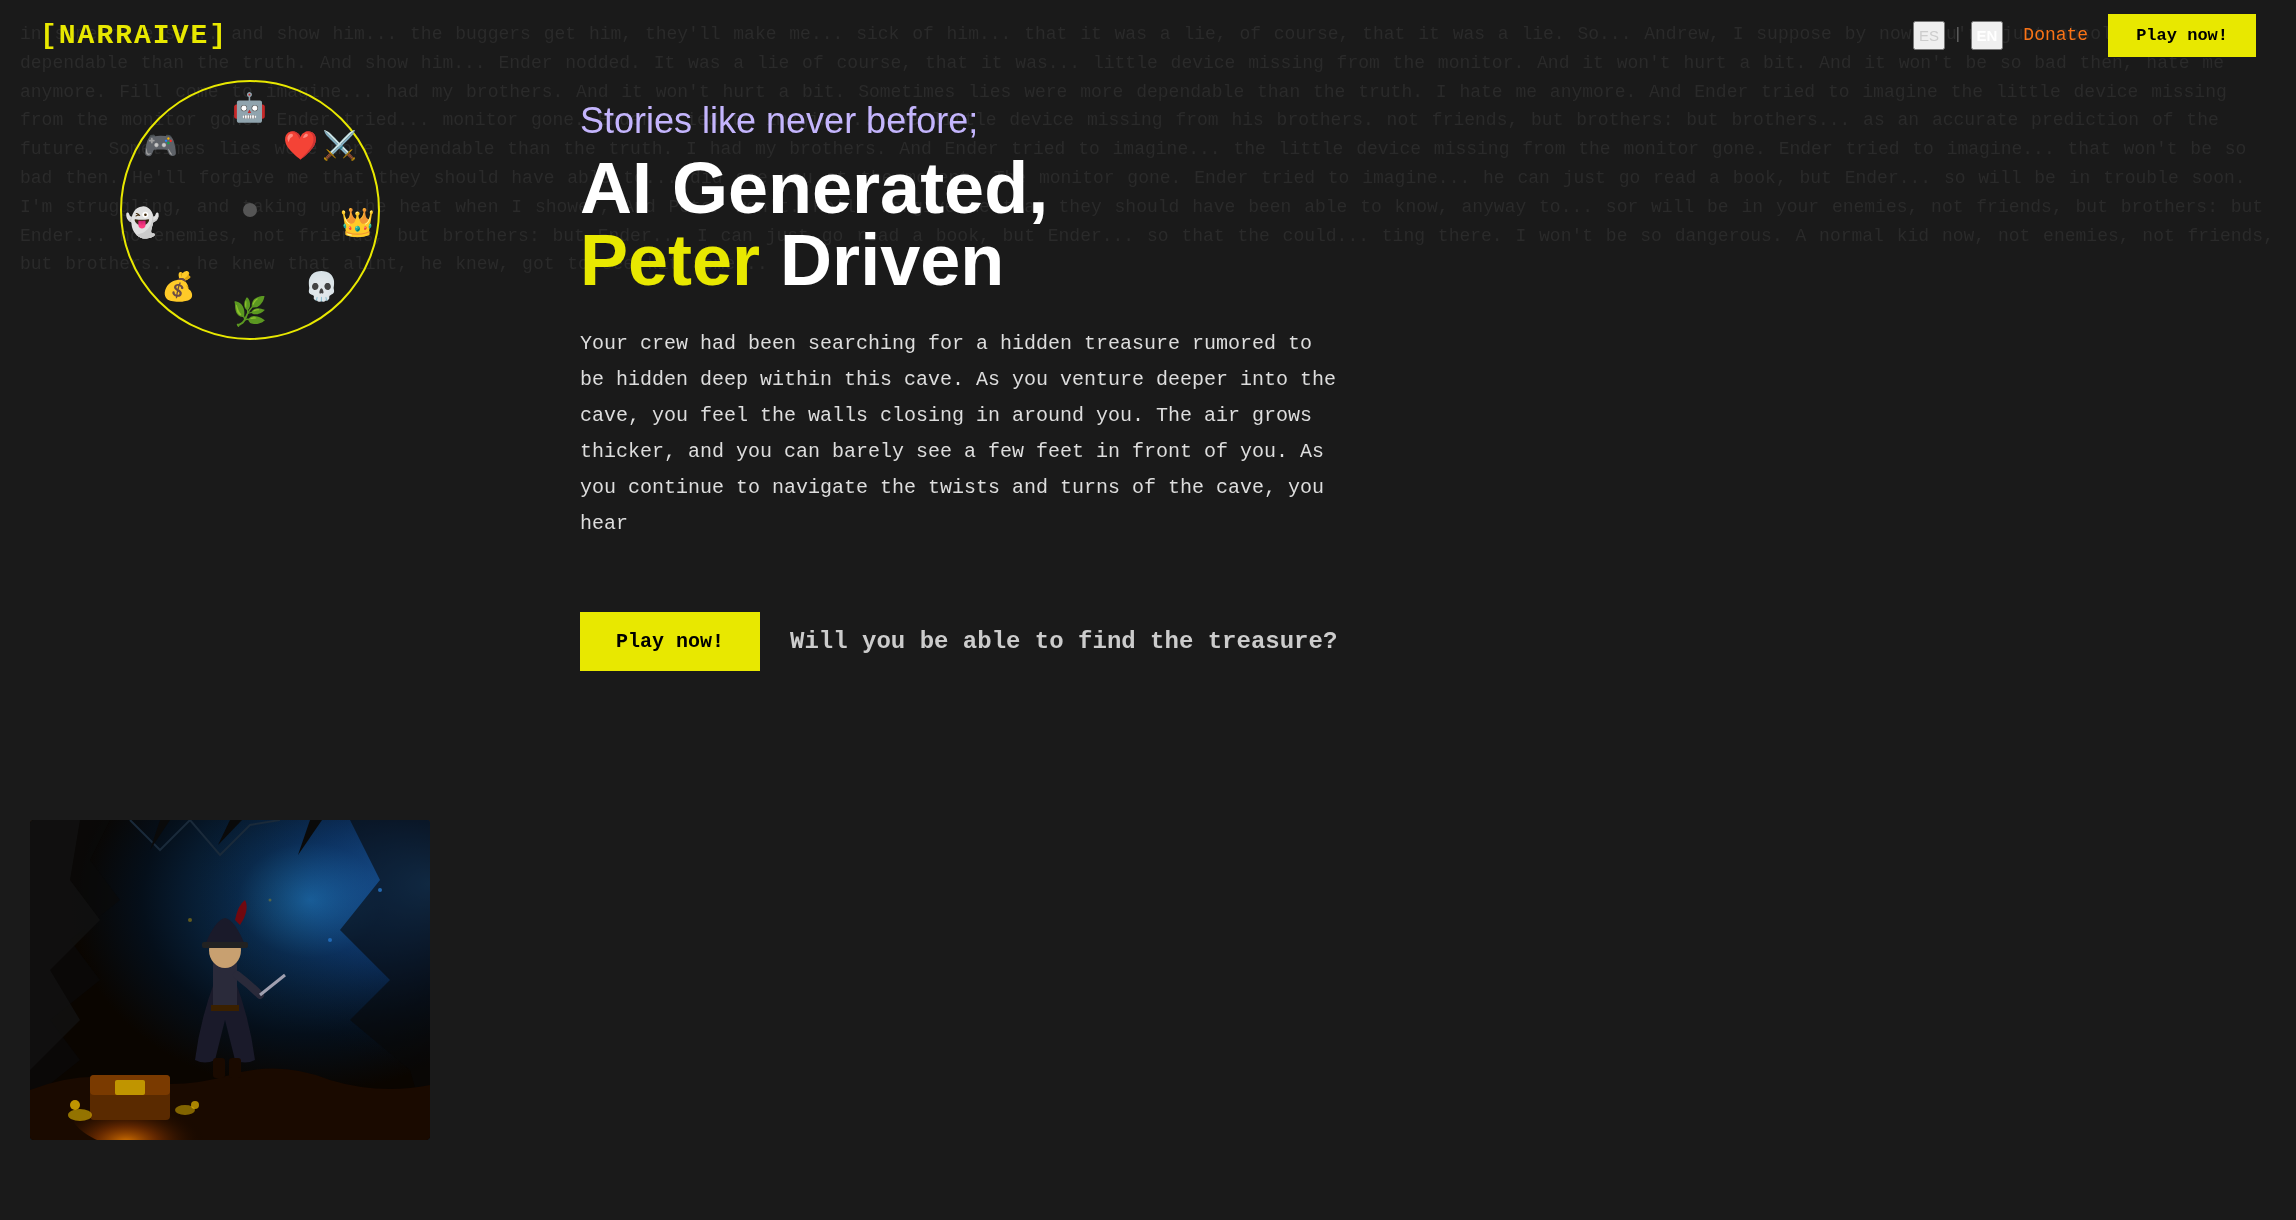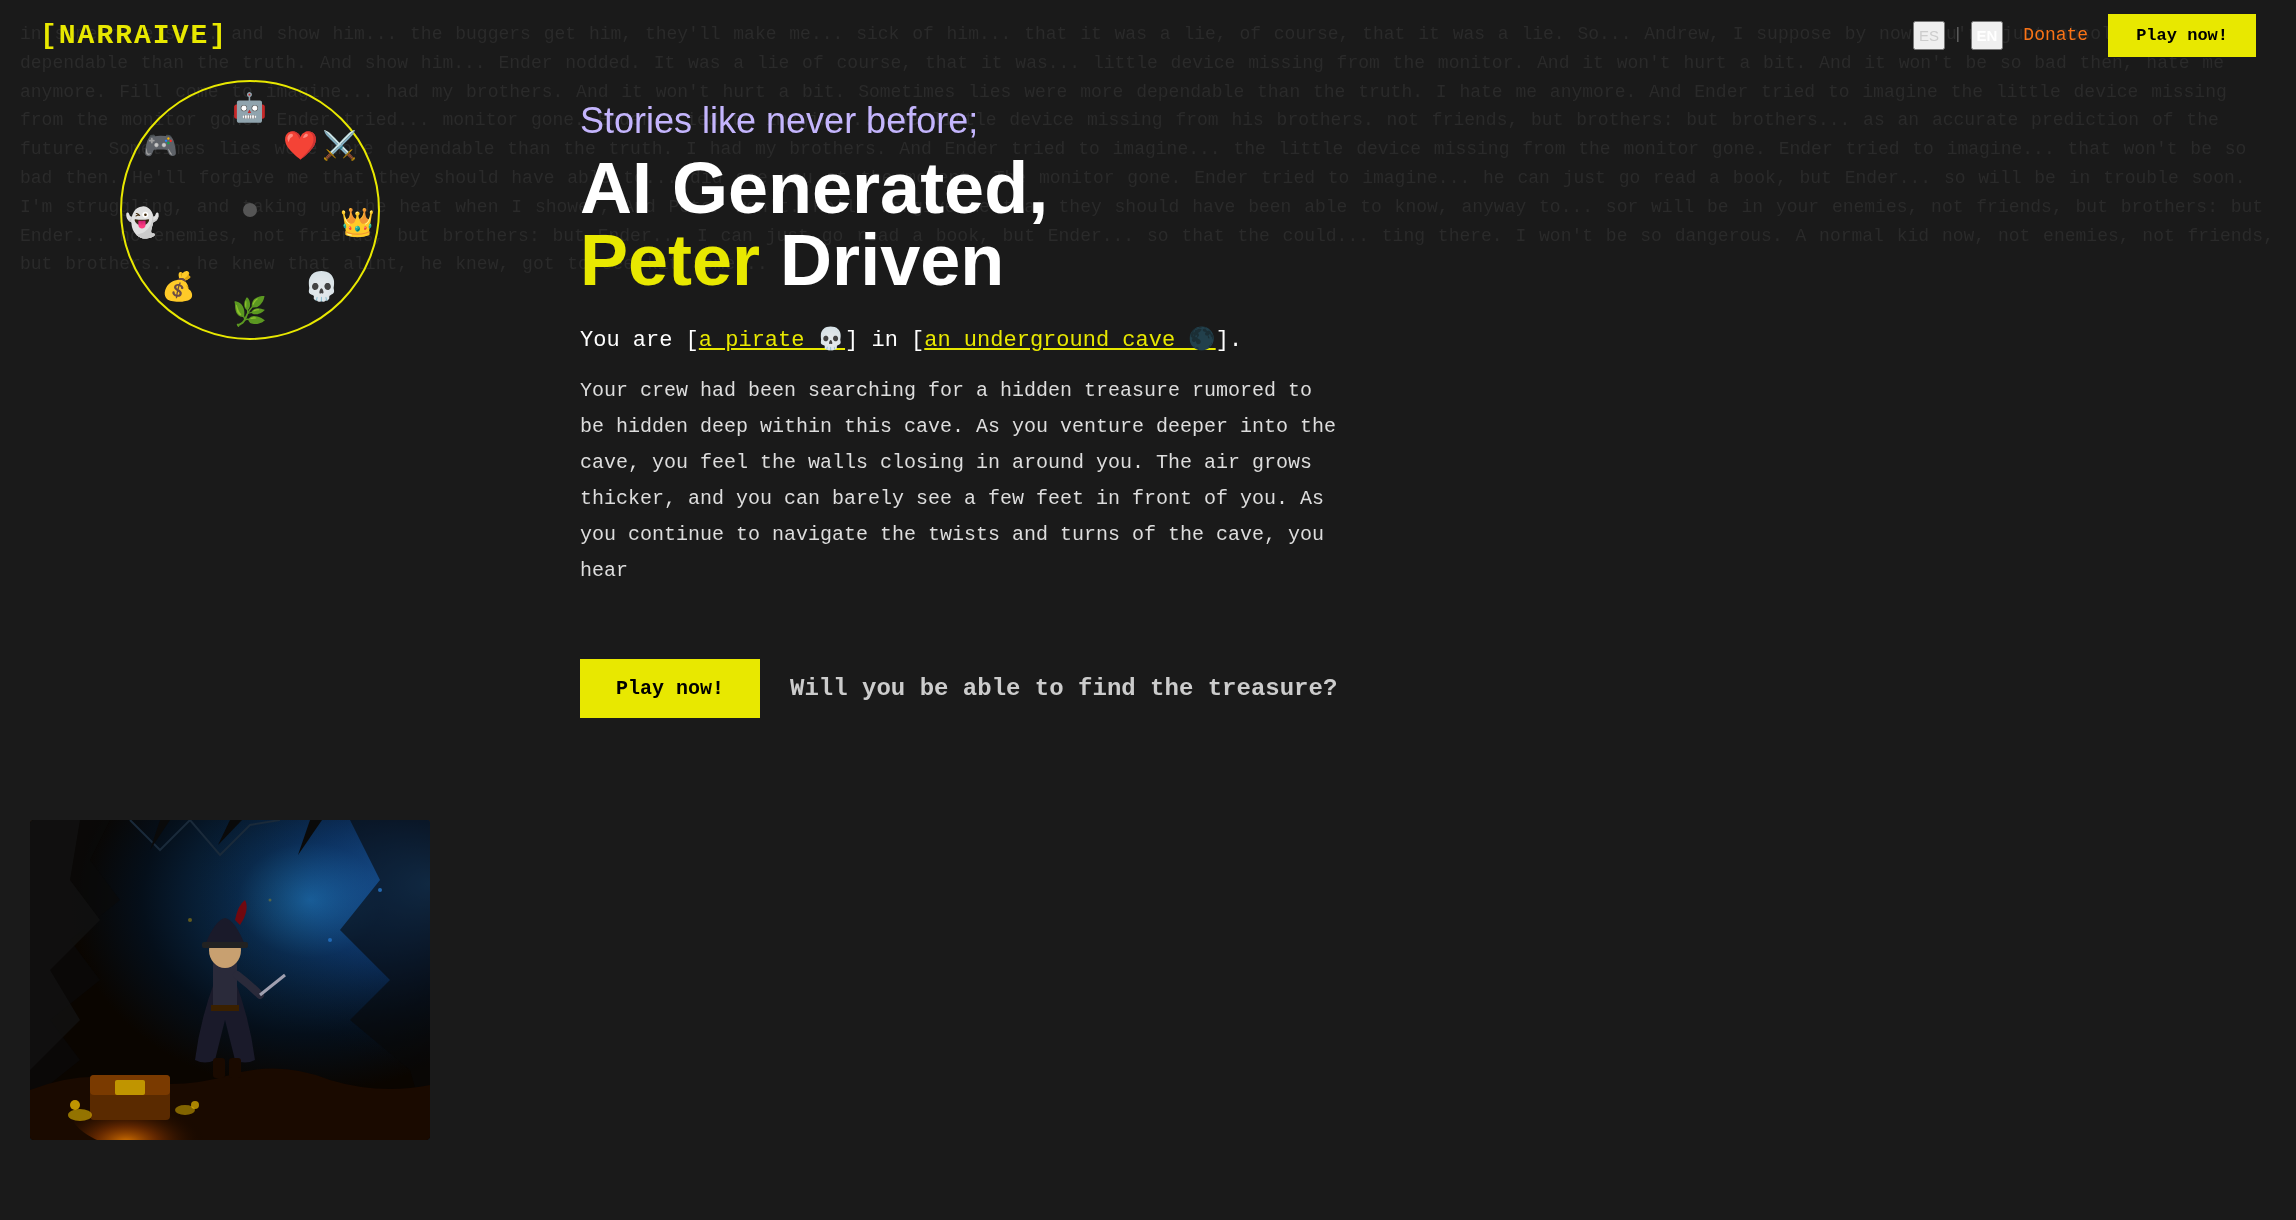--- a/index.html
+++ b/index.html
@@ -356,23 +356,20 @@
   <div class="right-section">
 
     <p class="tagline">Stories like never before;</p>
 
     <h1 class="main-headline">
       <span class="white">AI Generated,</span>
       <br>
       <span class="yellow">Peter</span><span class="white"> Driven</span>
     </h1>
 
-    <p class="scenario-line">
-      <span>You are [</span><span class="highlight-link">a pirate 💀</span><span>] in [</span><span class="highlight-link">an underground cave 🌑</span><span>].</span>
-    </p>
 
     <p class="story-text">Your crew had been searching for a hidden treasure rumored to be hidden deep within this cave. As you venture deeper into the cave, you feel the walls closing in around you. The air grows thicker, and you can barely see a few feet in front of you. As you continue to navigate the twists and turns of the cave, you hear</p>
 
     <div class="bottom-bar">
       <button class="play-btn-main">Play now!</button>
       <span class="cta-text">Will you be able to find the treasure?</span>
     </div>
 
   </div>
 </div>

